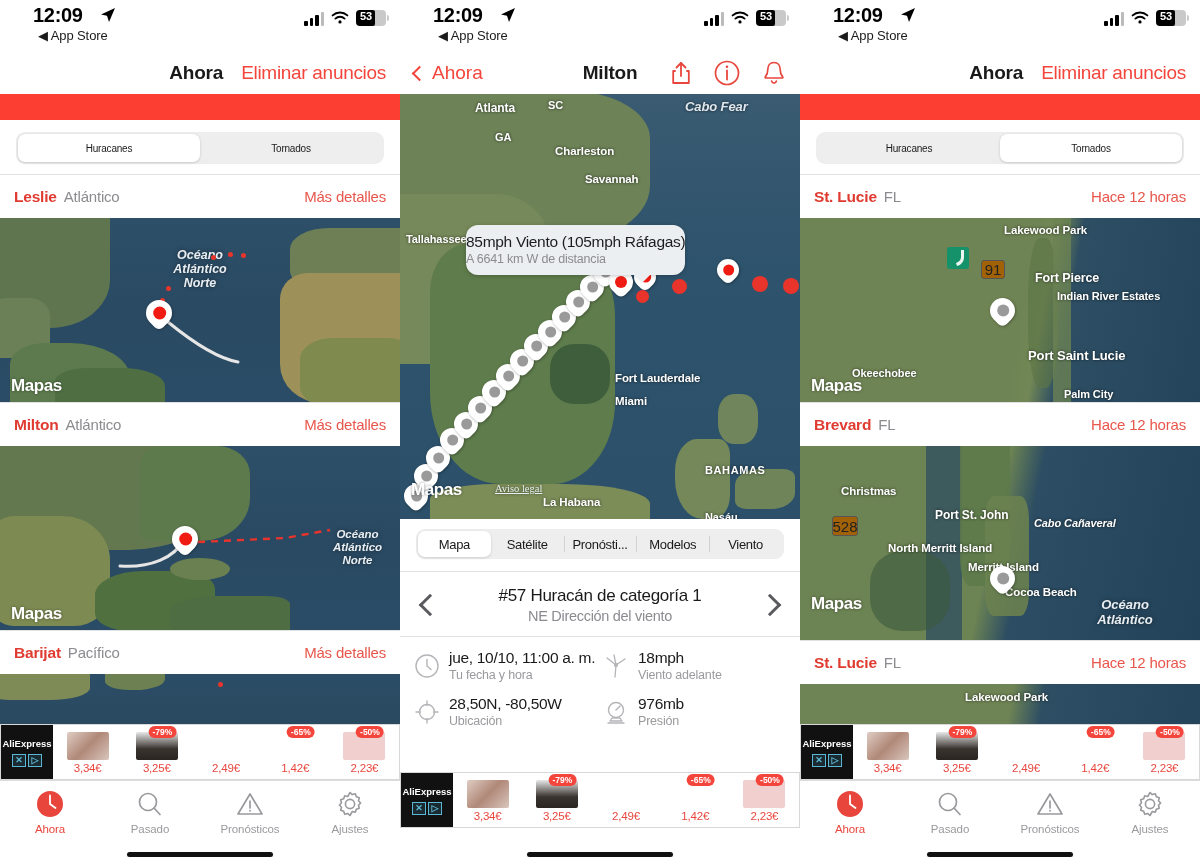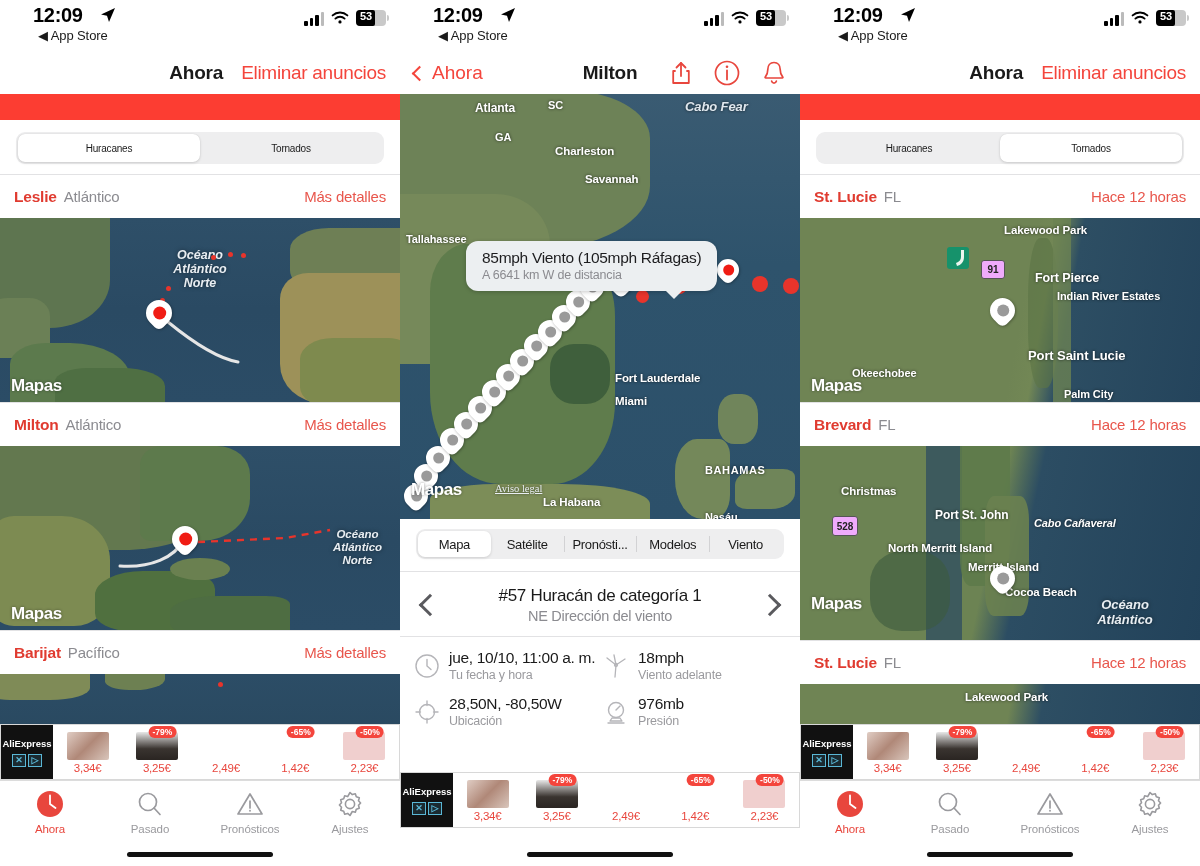--- a/index.html
+++ b/index.html
@@ -151,21 +151,21 @@
   .tab-label { font-size: 11.5px; color: #9a9a9e; letter-spacing: -0.1px; }
   .tab.active .tab-label { color: #e8463d; }
   .home-ind {
     position: absolute; bottom: 9px; left: 50%; transform: translateX(-50%);
     width: 146px; height: 5px; background: #111; border-radius: 3px;
   }
 
   
   .callout {
     position: absolute; background: #eceff1; border-radius: 12px;
-    padding: 8px 16px 9px; box-shadow: 0 1px 4px rgba(0,0,0,0.22); z-index: 12; margin-top: 16px;
+    padding: 8px 0 9px; box-shadow: 0 1px 4px rgba(0,0,0,0.22); z-index: 12;
   }
   .callout .c-main { font-size: 15.5px; color: #1d1d1f; letter-spacing: -0.3px; white-space: nowrap; }
   .callout .c-sub { font-size: 12.5px; color: #8b8b90; letter-spacing: -0.2px; margin-top: 1px; }
   .callout::after {
     content: ""; position: absolute; bottom: -8px; right: 34px;
     border-left: 9px solid transparent; border-right: 9px solid transparent;
     border-top: 9px solid #eceff1;
   }
   .seg-multi {
     display: flex; background: #eeeeef; border-radius: 9px; height: 30px; padding: 2px;
@@ -203,22 +203,22 @@
     text-shadow: 0 0 3px rgba(0,0,0,0.5);
     font-family: Liberation Serif, serif;
   }
   .map-city {
     position: absolute; color: #fff; font-weight: 700; letter-spacing: -0.1px;
     text-shadow: 0 0 3px rgba(0,0,0,0.7); white-space: nowrap;
   }
   .map-city.lite { font-weight: 600; padding-left: 16px; }
   .map-city.italic { font-style: italic; font-weight: 600; }
   .shield {
-    position: absolute; background: #f0abfc; border: 1.3px solid #555;
-    border-radius: 3px; font-size: 10px; font-weight: 700; color: #222;
+    position: absolute; background: #a16207; border: 1.3px solid #555;
+    border-radius: 3px; font-size: 15px; font-weight: 400; color: #222;
     display: flex; align-items: center; justify-content: center;
   }
   .grn-shield {
     position:absolute; width: 22px; height: 22px; background:#16926b; border-radius:3px;
   }
 </style>
 </head>
 <body>
 
 <div class="screens">

